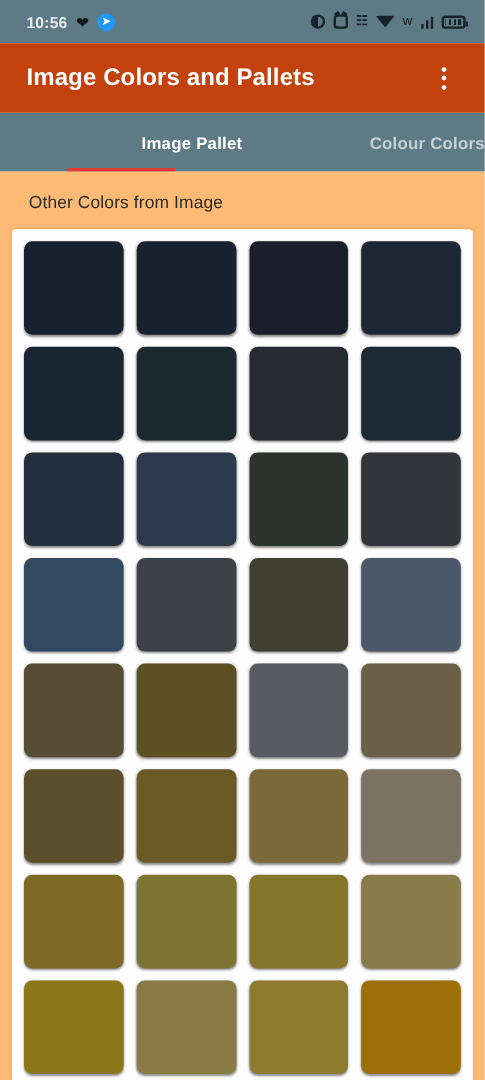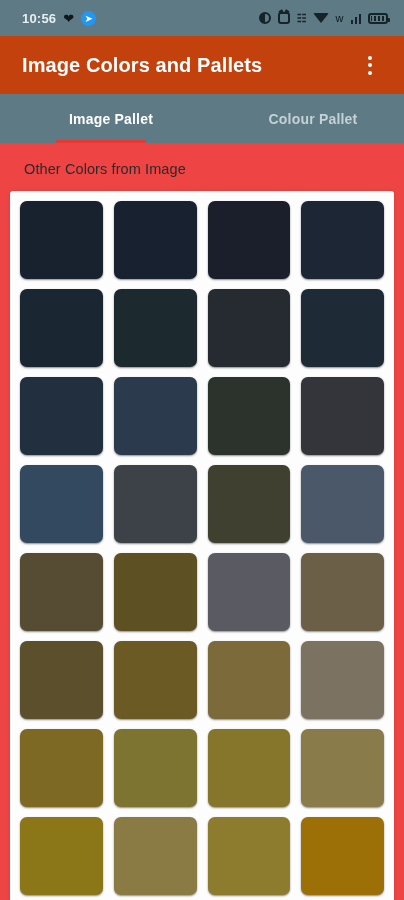--- a/index.html
+++ b/index.html
@@ -171,21 +171,21 @@
     background: #5e7a84;
     display: flex;
     align-items: stretch;
     flex: 0 0 auto;
     position: relative;
   }
   .tab {
     flex: 1 1 0;
     display: flex;
     align-items: center;
-    justify-content: center;
+    justify-content: flex-end;
     position: relative;
     cursor: pointer;
     padding-left: 20px;
   }
   .tab-label {
     font-size: 14px;
     font-weight: bold;
     color: #c3d2d7;
     letter-spacing: 0.2px;
   }
@@ -197,21 +197,21 @@
     bottom: 0;
     width: 90px;
     height: 3px;
     background: #e53935;
     border-radius: 1px;
   }
 
   
   .content {
     flex: 1 1 auto;
-    background: #ef4444;
+    background: #fdba74;
     overflow: hidden;
     position: relative;
   }
   .section-title {
     font-size: 14.5px;
     color: #2b2b2b;
     padding: 18px 0 14px 24px;
     letter-spacing: 0.1px;
   }
   .palette-card {
@@ -280,21 +280,21 @@
         <span></span>
     </div>
   </div>
 
   <div class="tab-bar">
     <div class="tab active">
       <span class="tab-label">Image Pallet</span>
       <span class="tab-indicator"></span>
     </div>
     <div class="tab">
-      <span class="tab-label">Colour Pallet</span>
+      <span class="tab-label">Colour Colors</span>
     </div>
   </div>
 
   <div class="content">
     <div class="section-title">Other Colors from Image</div>
     <div class="palette-card">
       <div class="swatch-grid">
           <div class="swatch" style="background: rgb(24, 33, 46);"></div>
           <div class="swatch" style="background: rgb(23, 33, 47);"></div>
           <div class="swatch" style="background: rgb(27, 31, 43);"></div>

